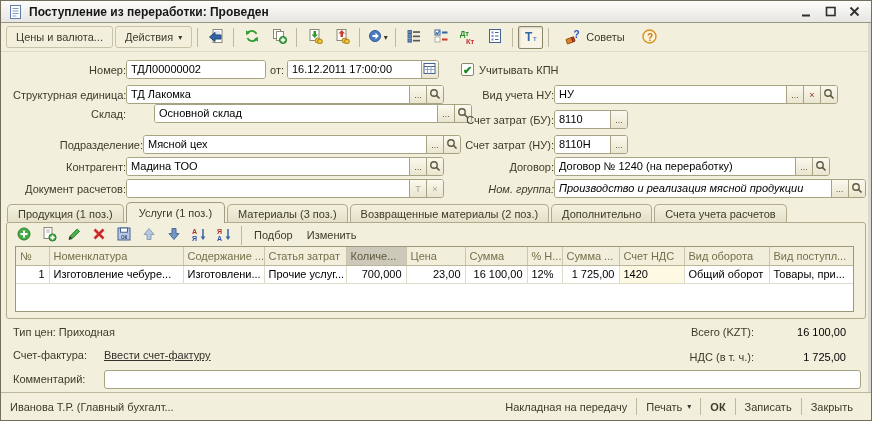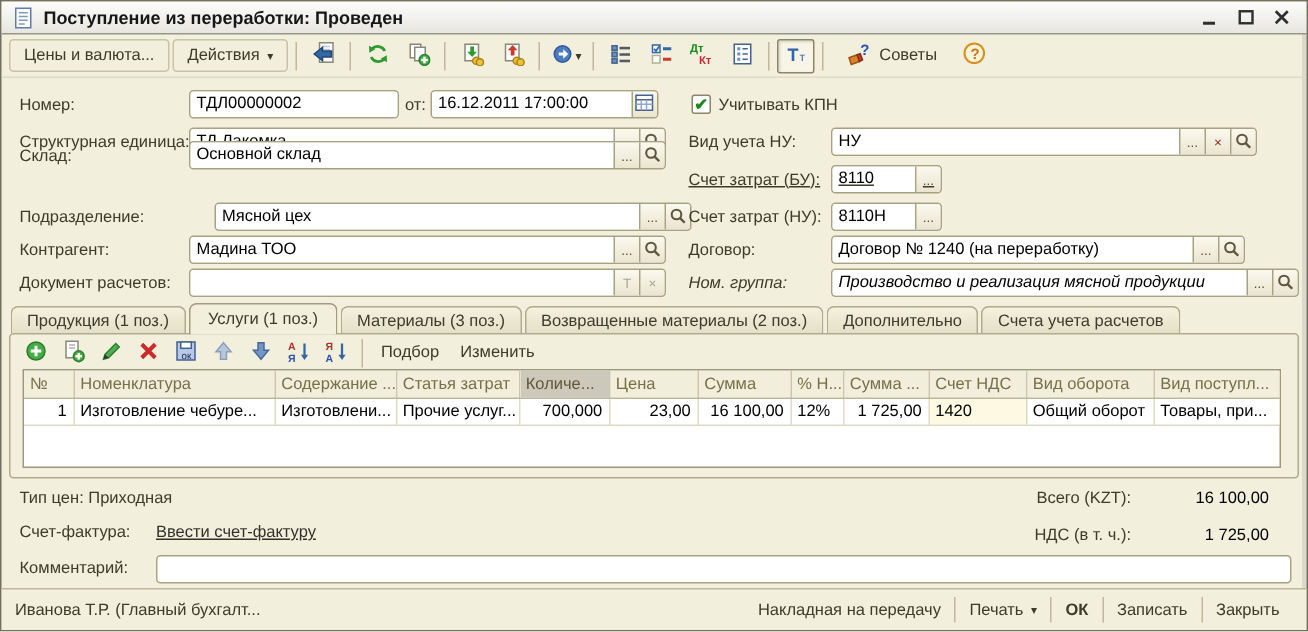--- a/index.html
+++ b/index.html
@@ -22,21 +22,21 @@
   .toolbar{height:29px;display:flex;align-items:center;padding:0 5px;gap:2px;border-bottom:1px solid #dedbc8;}
   .tb-text-btn{height:22px;display:flex;align-items:center;gap:5px;padding:0 9px;
     background:transparent;border:1px solid #c6c3a7;border-radius:3px;color:#3d3b2a;font-size:11px;white-space:nowrap;}
   .icon-btn{width:25px;height:23px;display:flex;align-items:center;justify-content:center;border:1px solid transparent;border-radius:2px;}
   .icon-btn.pressed{border-color:#8a8768;background:#f8f5e6;box-shadow:inset 1px 1px 2px rgba(0,0,0,.15);}
   .sep{width:1px;height:19px;background:#bcb99e;margin:0 3px;flex:0 0 1px;}
   .dd{font-size:8px;color:#3d3b2a;}
   
   .form-area{position:relative;height:148px;}
   .row{position:absolute;display:flex;align-items:center;height:19px;}
-  .lbl{white-space:nowrap;color:#3d3b2a;flex:0 0 auto;}
+  .lbl{white-space:nowrap;color:#3d3b2a;flex:0 0 auto;text-align:right;}
   .field{display:flex;align-items:stretch;height:19px;border:1px solid #a6a383;border-radius:3px;
     background:#fff;overflow:hidden;flex:0 0 auto;}
   .field .val{flex:1;padding:2px 4px 0;color:#000;white-space:nowrap;overflow:hidden;background:#fff;}
   .fld-btn{width:17px;flex:0 0 17px;background:linear-gradient(#fbf9ee,#e9e5cf);border-left:1px solid #a6a383;
     display:flex;align-items:center;justify-content:center;color:#55523a;font-size:9px;}
   .fld-btn.dis{color:#a8a592;}
   .cb{width:13px;height:13px;border:1px solid #8a8768;background:#fff;border-radius:2px;
     display:flex;align-items:center;justify-content:center;margin-right:5px;}
   .cbmark{color:#1e8a1e;font-size:11px;line-height:10px;font-weight:bold;}
   
@@ -263,21 +263,21 @@
           </span>
         <span class="fld-btn">
             <span><svg width="12" height="12">
                 <circle cx="5" cy="5" r="3.2" fill="none" stroke="#5c5940" stroke-width="1.4"></circle>
                 <line x1="7.4" y1="7.4" x2="10.5" y2="10.5" stroke="#5c5940" stroke-width="1.6"></line>
               </svg></span>
           </span>
       </span>
     </div>
 
-    <div class="row" style="top:42px;left:12px;">
+    <div class="row" style="top:52px;left:12px;gap:28px;">
       <span class="lbl" style="width:113px">Склад:</span>
       <span class="field" style="width:318px">
         <span class="val">Основной склад</span>
         <span class="fld-btn">
             <span>...</span>
           </span>
         <span class="fld-btn">
             <span><svg width="12" height="12">
                 <circle cx="5" cy="5" r="3.2" fill="none" stroke="#5c5940" stroke-width="1.4"></circle>
                 <line x1="7.4" y1="7.4" x2="10.5" y2="10.5" stroke="#5c5940" stroke-width="1.6"></line>
@@ -350,21 +350,21 @@
           </span>
         <span class="fld-btn">
             <span><svg width="12" height="12">
                 <circle cx="5" cy="5" r="3.2" fill="none" stroke="#5c5940" stroke-width="1.4"></circle>
                 <line x1="7.4" y1="7.4" x2="10.5" y2="10.5" stroke="#5c5940" stroke-width="1.6"></line>
               </svg></span>
           </span>
       </span>
     </div>
 
-    <div class="row" style="top:58px;left:458px;text-decoration:underline;">
+    <div class="row" style="top:58px;left:458px;">
       <span class="lbl" style="width:95px">Счет затрат (БУ):</span>
       <span class="field" style="width:74px">
         <span class="val">8110</span>
         <span class="fld-btn">
             <span>...</span>
           </span>
       </span>
     </div>
 
     <div class="row" style="top:83px;left:458px;">

